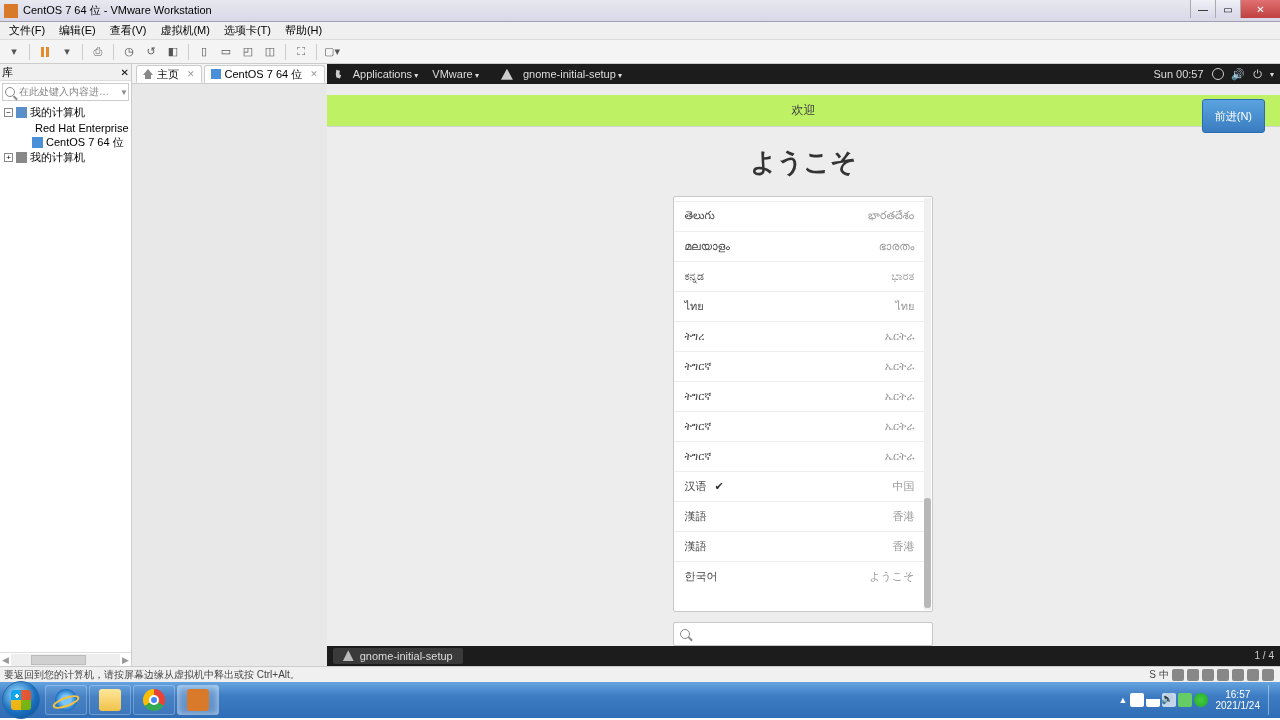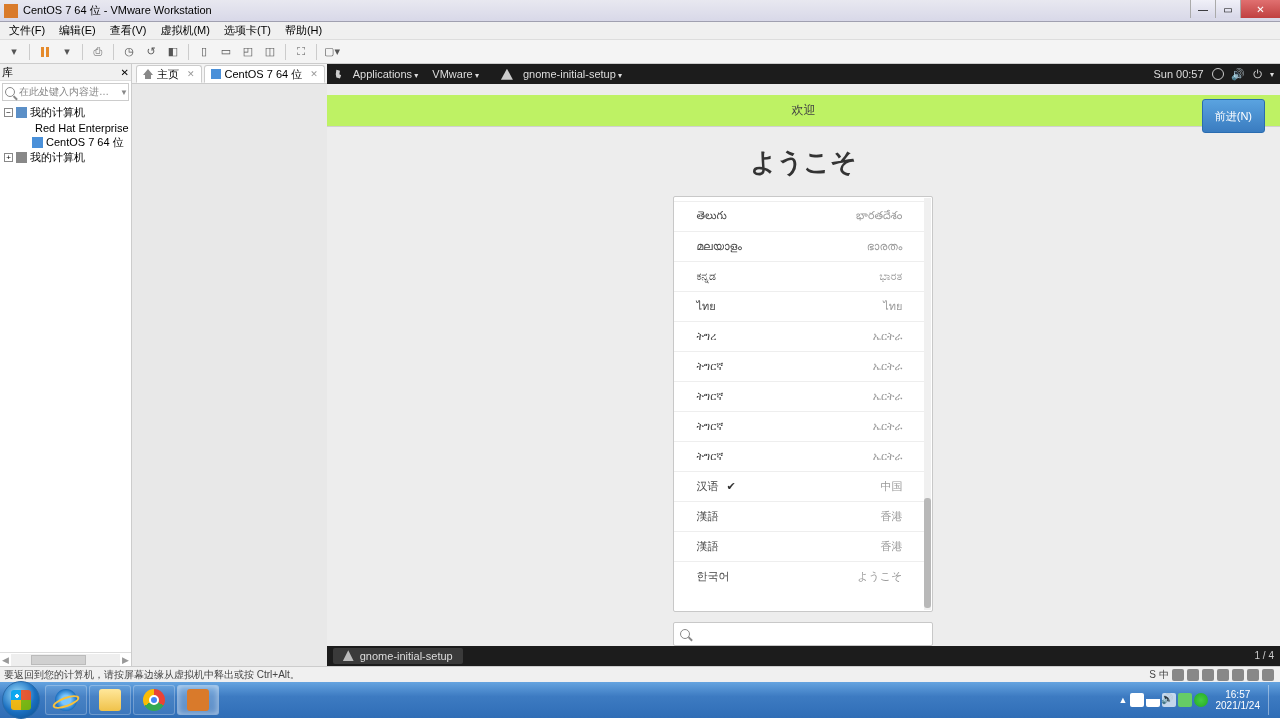--- a/index.html
+++ b/index.html
@@ -54,21 +54,21 @@
 
 
 .welcome-bar { height: 34px; background: #bef264; border-bottom: 1px solid #d0d0d0; display: flex; align-items: center; justify-content: center; position: relative; font-size: 12px; color: #444; margin-top: 11px; }
 .next-btn { position: absolute; right: 15px; top: 4px; height: 34px; padding: 0 12px; background: linear-gradient(to bottom,#5aa3e0,#3a7cc0); color: #fff; border: 1px solid #2a6cb0; border-radius: 3px; font-size: 11px; display: flex; align-items: center; }
 
 
 .welcome-content { flex: 1; display: flex; flex-direction: column; align-items: center; padding-top: 18px; }
 .welcome-title { font-size: 26px; color: #333; margin-bottom: 16px; font-weight: bold; }
 .lang-box { width: 260px; height: 416px; background: #fff; border: 1px solid #c8c8c8; border-radius: 2px; position: relative; overflow: hidden; }
 .lang-list { position: absolute; inset: 0; right: 8px; overflow: hidden; }
-.lang-row { height: 30px; border-bottom: 1px solid #eee; display: flex; align-items: center; justify-content: space-between; padding: 0 22px; font-size: 11px; color: #444; }
+.lang-row { height: 30px; border-bottom: 1px solid #eee; display: flex; align-items: center; justify-content: space-between; padding: 0 10px; font-size: 11px; color: #444; }
 .lang-row:last-child { border-bottom: none; }
 .lang-row .lft { display: flex; align-items: center; gap: 8px; }
 .check { color: #333; font-size: 11px; }
 .scrollbar { position: absolute; right: 1px; top: 1px; bottom: 1px; width: 7px; background: #f0f0f0; }
 .thumb { position: absolute; left: 0; right: 0; background: #b8b8b8; border-radius: 3px; }
 .search-box { width: 260px; height: 24px; background: #fff; border: 1px solid #c8c8c8; border-radius: 2px; margin-top: 10px; display: flex; align-items: center; padding: 0 6px; font-size: 11px; color: #888; gap: 6px; }
 
 
 .gnome-taskbar { height: 22px; background: #1c1c1c; color: #ddd; display: flex; align-items: center; font-size: 11px; padding: 0 6px; justify-content: space-between; }
 .gnome-taskbar .task { background: #3a3a3a; padding: 2px 10px; border-radius: 2px; display: flex; align-items: center; gap: 6px; }

